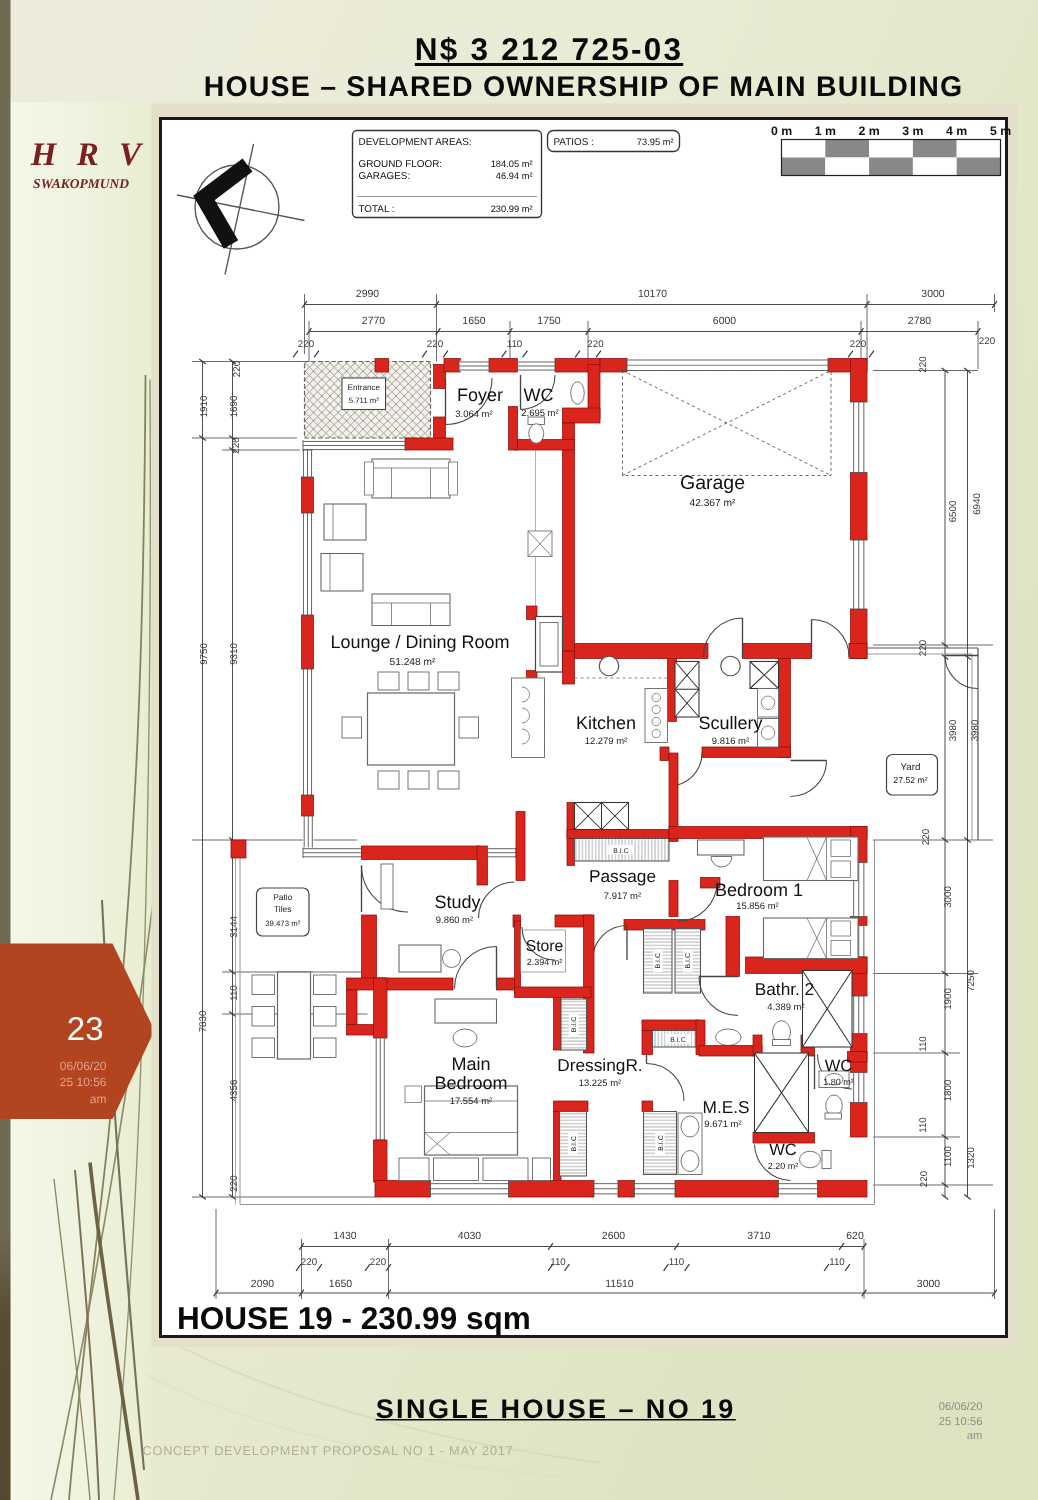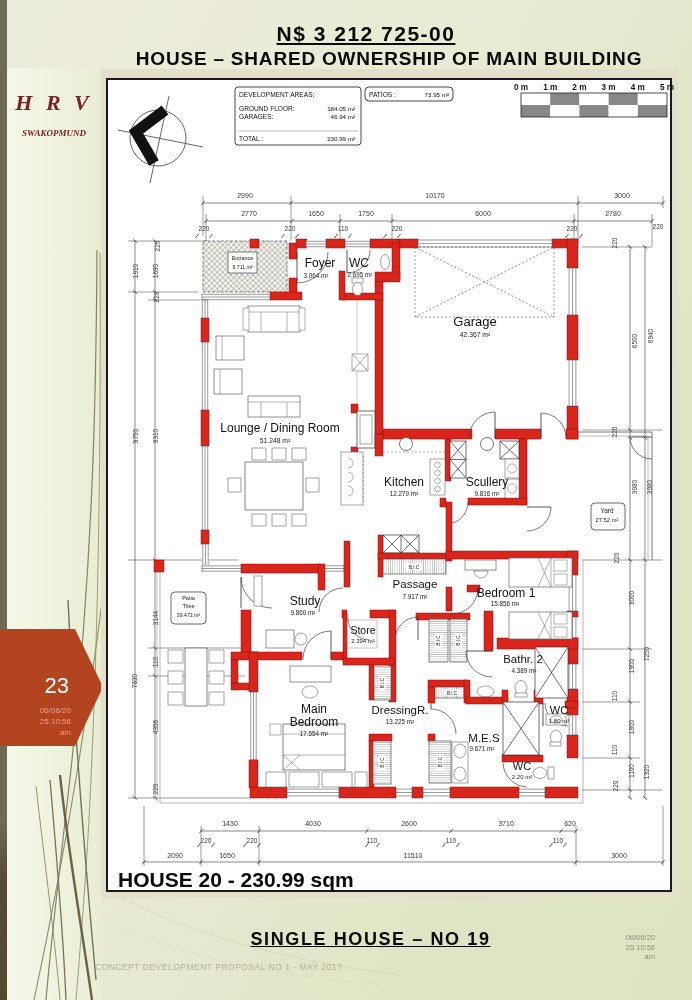--- a/index.html
+++ b/index.html
@@ -22,34 +22,34 @@
     <path d="M68,600 C74,720 84,850 96,980" stroke="#74725a" stroke-width="1.4"></path>
     <path d="M60,775 C68,850 82,930 92,1000" stroke="#6d6344" stroke-width="2.4"></path>
     <path d="M50,780 C57,860 63,930 66,1000" stroke="#7a7153" stroke-width="1.3"></path>
     <path d="M36,786 C45,865 55,940 60,1000" stroke="#8d855f" stroke-width="0.9"></path>
     <path d="M105,890 C180,930 280,960 400,975" stroke="#d2d8b4" stroke-width="1.3" opacity="0.7"></path>
     <path d="M95,915 C160,950 260,975 380,985" stroke="#dadfbd" stroke-width="1" opacity="0.6"></path>
   </g>
 </svg>
 
 <div class="abs" style="left:10px;top:90px;width:88px;text-align:center;color:#7a2022;font-family:'Liberation Serif',serif;font-style:italic;">
-  <div style="font-size:22px;font-weight:bold;letter-spacing:4px;">H R V</div>
-  <div style="font-size:9px;font-weight:bold;margin-top:12px;letter-spacing:0px;">SWAKOPMUND</div>
+  <div style="font-size:22px;font-weight:bold;letter-spacing:4px;text-align:right;">H R V</div>
+  <div style="font-size:9px;font-weight:bold;margin-top:1px;letter-spacing:0px;">SWAKOPMUND</div>
 </div>
 
 <svg class="abs" style="left:0;top:625px;" width="105" height="125" viewBox="0 0 105 125">
   <polygon points="0,4 75,4 103,62 75,121 0,121" fill="#b34420"></polygon>
   <text x="69" y="68" text-anchor="end" fill="#ffffff" font-size="22px" font-family="Liberation Sans">23</text>
   <text x="71" y="88" text-anchor="end" fill="#e2a28e" font-size="8px">06/06/20</text>
   <text x="71" y="99" text-anchor="end" fill="#e2a28e" font-size="8px">25 10:56</text>
   <text x="71" y="110" text-anchor="end" fill="#e2a28e" font-size="8px">am</text>
 </svg>
 
 <div class="abs" style="left:40px;top:22px;width:652px;text-align:center;">
-  <span style="font-size:21px;font-weight:bold;color:#0a0a0a;text-decoration:underline;letter-spacing:1.5px;">N$ 3 212 725-00</span>
+  <span style="font-size:21px;font-weight:bold;color:#0a0a0a;text-decoration:underline;letter-spacing:1.5px;">N$ 3 212 725-03</span>
 </div>
 
 <div class="abs" style="left:104px;top:48px;width:570px;text-align:center;">
   <span style="font-size:19px;font-weight:bold;color:#0a0a0a;letter-spacing:0.8px;">HOUSE – SHARED OWNERSHIP OF MAIN BUILDING</span>
 </div>
 
 <div class="abs" style="left:101px;top:69px;width:577px;height:829px;background:#e3dfca;"></div>
 
 <div class="abs" style="left:106px;top:78px;width:566px;height:814px;background:#ffffff;border:2px solid #1a1a1a;box-sizing:border-box;"></div>
 
@@ -940,21 +940,21 @@
 <text x="559" y="723" font-size="6" fill="#222" text-anchor="middle">1.80 m²</text>
 </g>
 
 <g>
 <text x="522" y="770" font-size="11" fill="#111" text-anchor="middle">WC</text>
 <text x="522" y="779" font-size="6" fill="#222" text-anchor="middle">2.20 m²</text>
 </g>
 </g>
 </svg>
 
-<div class="abs" style="left:118px;top:868px;font-size:21px;font-weight:bold;color:#0a0a0a;">HOUSE 20 - 230.99 sqm</div>
+<div class="abs" style="left:118px;top:868px;font-size:21px;font-weight:bold;color:#0a0a0a;">HOUSE 19 - 230.99 sqm</div>
 
 <div class="abs" style="left:0px;top:929px;width:741px;text-align:center;">
   <span style="font-size:18px;font-weight:bold;color:#0a0a0a;text-decoration:underline;letter-spacing:1.6px;margin-top:39px;">SINGLE HOUSE – NO 19</span>
 </div>
 
 <div class="abs" style="left:95px;top:962px;font-size:8.5px;color:#b3af96;letter-spacing:0.5px;">CONCEPT DEVELOPMENT PROPOSAL NO 1 - MAY 2017</div>
 
 <div class="abs" style="left:555px;top:933px;width:100px;text-align:right;font-size:7.5px;color:#8f8f85;line-height:9.5px;">06/06/20<br>25 10:56<br>am</div>
 
 </body></html>

